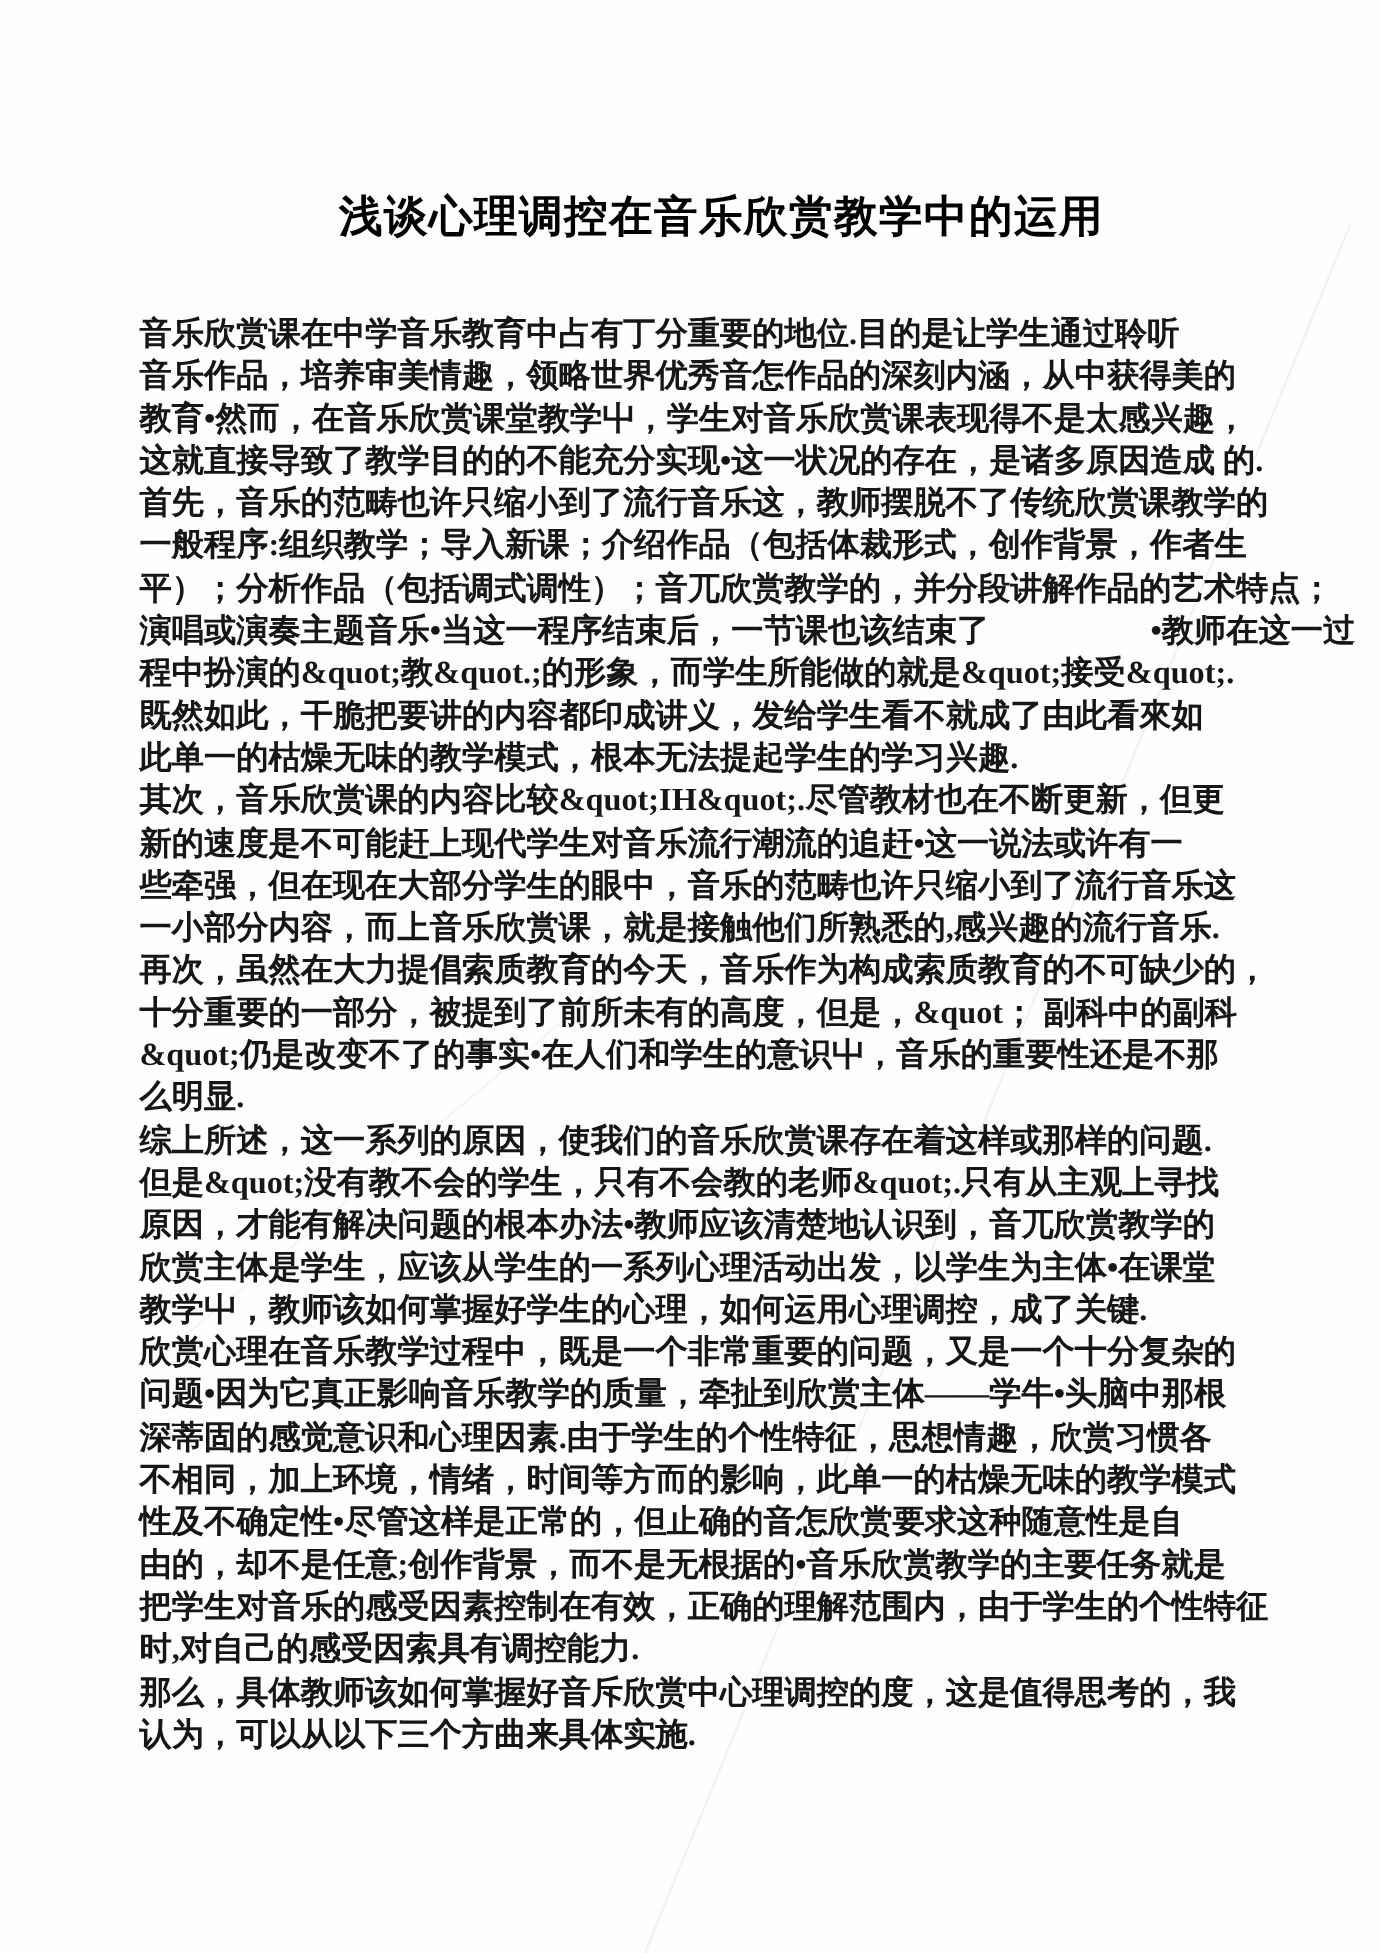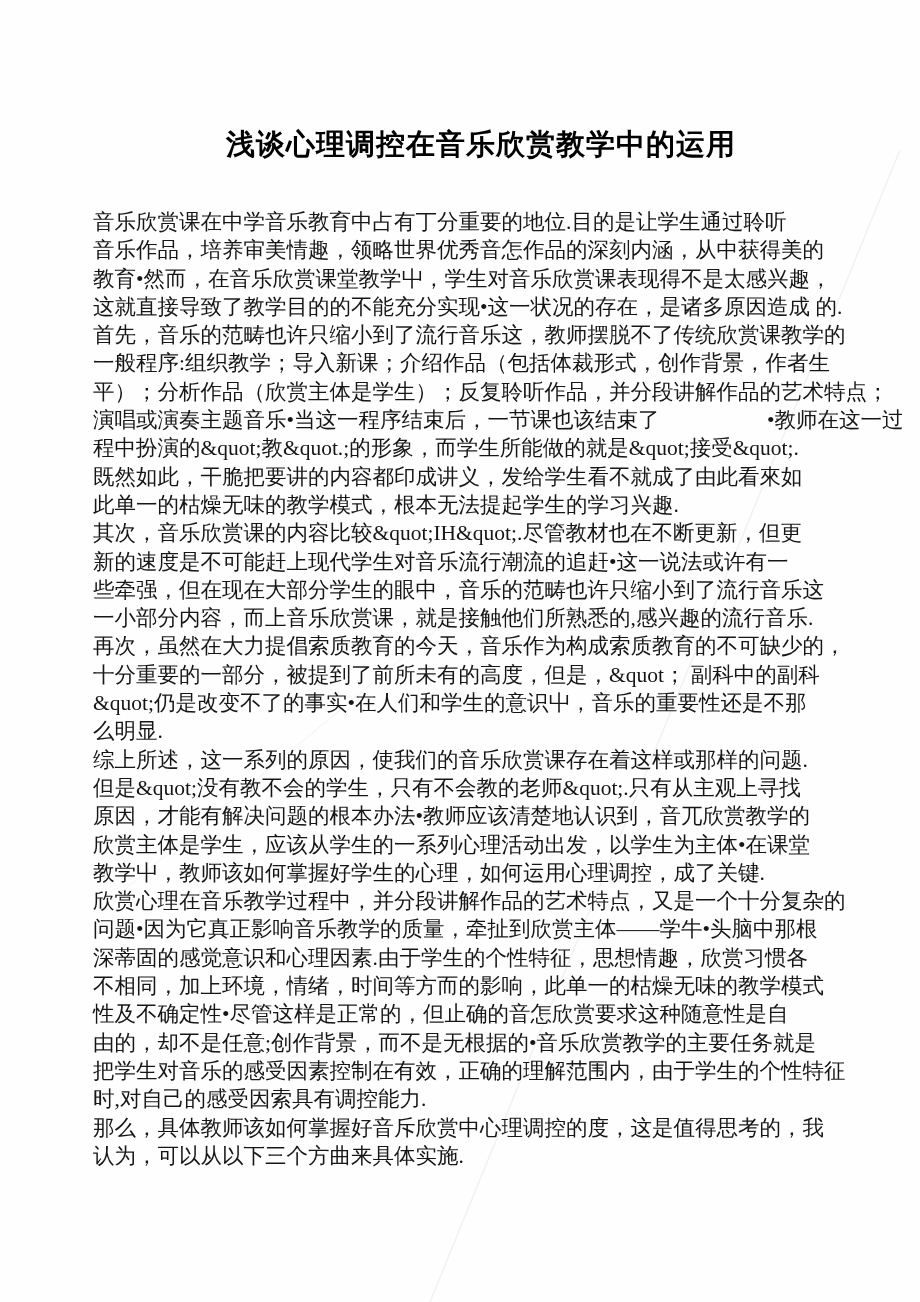--- a/index.html
+++ b/index.html
@@ -39,20 +39,21 @@
     top: 208px;
     left: 93px;
     width: 770px;
     color: #161616;
     font-size: 21.5px;
   }
   .text-line {
     height: 28.3px;
     line-height: 28.3px;
     white-space: pre;
+    font-weight: bold;
   }
 </style>
 </head>
 <body>
 
 <div class="page">
 
   <svg class="artifacts" viewBox="0 0 920 1302" xmlns="http://www.w3.org/2000/svg">
     <line x1="900" y1="150" x2="430" y2="1302" stroke="#000000" stroke-opacity="0.05" stroke-width="1.5"></line>
     <line x1="520" y1="560" x2="100" y2="910" stroke="#000000" stroke-opacity="0.04" stroke-width="1.2"></line>
@@ -60,39 +61,39 @@
 
   <h1 class="doc-title">浅谈心理调控在音乐欣赏教学中的运用</h1>
 
   <div class="doc-body">
       <div class="text-line">音乐欣赏课在中学音乐教育中占有丁分重要的地位.目的是让学生通过聆听</div>
       <div class="text-line">音乐作品，培养审美情趣，领略世界优秀音怎作品的深刻内涵，从中获得美的</div>
       <div class="text-line">教育•然而，在音乐欣赏课堂教学屮，学生对音乐欣赏课表现得不是太感兴趣，</div>
       <div class="text-line">这就直接导致了教学目的的不能充分实现•这一状况的存在，是诸多原因造成 的.</div>
       <div class="text-line">首先，音乐的范畴也许只缩小到了流行音乐这，教师摆脱不了传统欣赏课教学的</div>
       <div class="text-line">一般程序:组织教学；导入新课；介绍作品（包括体裁形式，创作背景，作者生</div>
-      <div class="text-line">平）；分析作品（欣赏主体是学生）；反复聆听作品，并分段讲解作品的艺术特点；</div>
+      <div class="text-line">平）；分析作品（包括调式调性）；音兀欣赏教学的，并分段讲解作品的艺术特点；</div>
       <div class="text-line">演唱或演奏主题音乐•当这一程序结束后，一节课也该结束了　　　　　•教师在这一过</div>
       <div class="text-line">程中扮演的&amp;quot;教&amp;quot.;的形象，而学生所能做的就是&amp;quot;接受&amp;quot;.</div>
       <div class="text-line">既然如此，干脆把要讲的内容都印成讲义，发给学生看不就成了由此看來如</div>
       <div class="text-line">此单一的枯燥无味的教学模式，根本无法提起学生的学习兴趣.</div>
       <div class="text-line">其次，音乐欣赏课的内容比较&amp;quot;IH&amp;quot;.尽管教材也在不断更新，但更</div>
       <div class="text-line">新的速度是不可能赶上现代学生对音乐流行潮流的追赶•这一说法或许有一</div>
       <div class="text-line">些牵强，但在现在大部分学生的眼中，音乐的范畴也许只缩小到了流行音乐这</div>
       <div class="text-line">一小部分内容，而上音乐欣赏课，就是接触他们所熟悉的,感兴趣的流行音乐.</div>
       <div class="text-line">再次，虽然在大力提倡索质教育的今天，音乐作为构成索质教育的不可缺少的，</div>
       <div class="text-line">十分重要的一部分，被提到了前所未有的高度，但是，&amp;quot； 副科中的副科</div>
       <div class="text-line">&amp;quot;仍是改变不了的事实•在人们和学生的意识屮，音乐的重要性还是不那</div>
       <div class="text-line">么明显.</div>
       <div class="text-line">综上所述，这一系列的原因，使我们的音乐欣赏课存在着这样或那样的问题.</div>
       <div class="text-line">但是&amp;quot;没有教不会的学生，只有不会教的老师&amp;quot;.只有从主观上寻找</div>
       <div class="text-line">原因，才能有解决问题的根本办法•教师应该清楚地认识到，音兀欣赏教学的</div>
       <div class="text-line">欣赏主体是学生，应该从学生的一系列心理活动出发，以学生为主体•在课堂</div>
       <div class="text-line">教学屮，教师该如何掌握好学生的心理，如何运用心理调控，成了关键.</div>
-      <div class="text-line">欣赏心理在音乐教学过程中，并分段讲解作品的艺术特点，又是一个十分复杂的</div>
+      <div class="text-line">欣赏心理在音乐教学过程中，既是一个非常重要的问题，又是一个十分复杂的</div>
       <div class="text-line">问题•因为它真正影响音乐教学的质量，牵扯到欣赏主体——学牛•头脑中那根</div>
       <div class="text-line">深蒂固的感觉意识和心理因素.由于学生的个性特征，思想情趣，欣赏习惯各</div>
       <div class="text-line">不相同，加上环境，情绪，时间等方而的影响，此单一的枯燥无味的教学模式</div>
       <div class="text-line">性及不确定性•尽管这样是正常的，但止确的音怎欣赏要求这种随意性是自</div>
       <div class="text-line">由的，却不是任意;创作背景，而不是无根据的•音乐欣赏教学的主要任务就是</div>
       <div class="text-line">把学生对音乐的感受因素控制在有效，正确的理解范围内，由于学生的个性特征</div>
       <div class="text-line">时,对自己的感受因索具有调控能力.</div>
       <div class="text-line">那么，具体教师该如何掌握好音斥欣赏中心理调控的度，这是值得思考的，我</div>
       <div class="text-line">认为，可以从以下三个方曲来具体实施.</div>
     </div>

